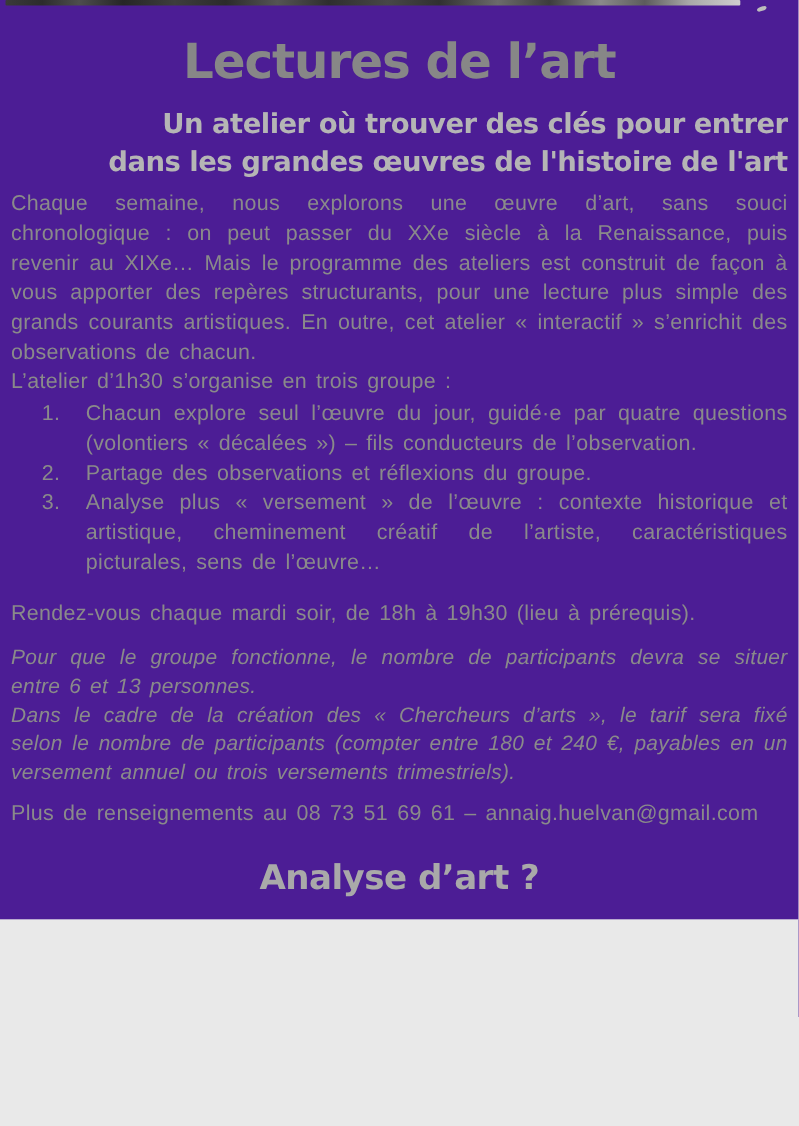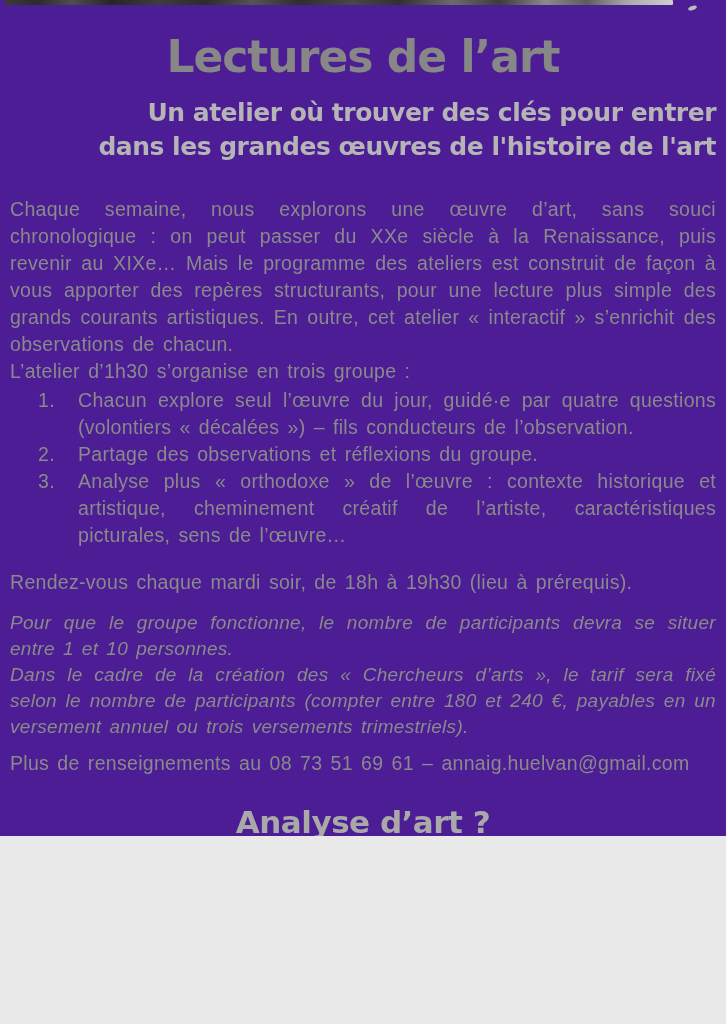--- a/index.html
+++ b/index.html
@@ -64,21 +64,21 @@
     color: #b5b5b5;
   }
   .bodytext {
     color: #8a8a8a;
     font-size: 19.5px;
     line-height: 27px;
     letter-spacing: 0.3px;
     word-spacing: 2.5px;
     text-align: justify;
   }
-  .intro { margin: 32px 0 0 0; }
+  .intro { margin: 8px 0 0 0; }
   .lead-in { margin: 0; text-align: left; }
   .steps {
     list-style: none;
     margin: 2px 0 0 0;
     padding: 0 0 0 28px;
   }
   .steps li { display: flex; }
   .step-num {
     flex: none;
     width: 40px;
@@ -148,28 +148,28 @@
     <li>
       <span class="step-num">1.</span>
       <span class="step-text">Chacun explore seul l’œuvre du jour, guidé·e par quatre questions (volontiers « décalées ») – fils conducteurs de l’observation.</span>
     </li>
     <li>
       <span class="step-num">2.</span>
       <span class="step-text">Partage des observations et réflexions du groupe.</span>
     </li>
     <li>
       <span class="step-num">3.</span>
-      <span class="step-text">Analyse plus « orthodoxe » de l’œuvre : contexte historique et artistique, cheminement créatif de l’artiste, caractéristiques picturales, sens de l’œuvre…</span>
+      <span class="step-text">Analyse plus « versement » de l’œuvre : contexte historique et artistique, cheminement créatif de l’artiste, caractéristiques picturales, sens de l’œuvre…</span>
     </li>
   </ol>
 
 
   <p class="bodytext schedule">Rendez-vous chaque mardi soir, de 18h à 19h30 (lieu à prérequis).</p>
 
-  <p class="bodytext note">Pour que le groupe fonctionne, le nombre de participants devra se situer entre 1 et 10 personnes.</p>
+  <p class="bodytext note">Pour que le groupe fonctionne, le nombre de participants devra se situer entre 6 et 13 personnes.</p>
 
   <p class="bodytext note">Dans le cadre de la création des « Chercheurs d’arts », le tarif sera fixé selon le nombre de participants (compter entre 180 et 240 €, payables en un versement annuel ou trois versements trimestriels).</p>
 
   <p class="bodytext contact">Plus de renseignements au 08 73 51 69 61 – annaig.huelvan@gmail.com</p>
 
   <h2 class="footer-heading footer-line1">Analyse d’art ?</h2>
 
   <h2 class="footer-heading footer-line2">Cet atelier est pour vous !</h2>
 
 </div>

